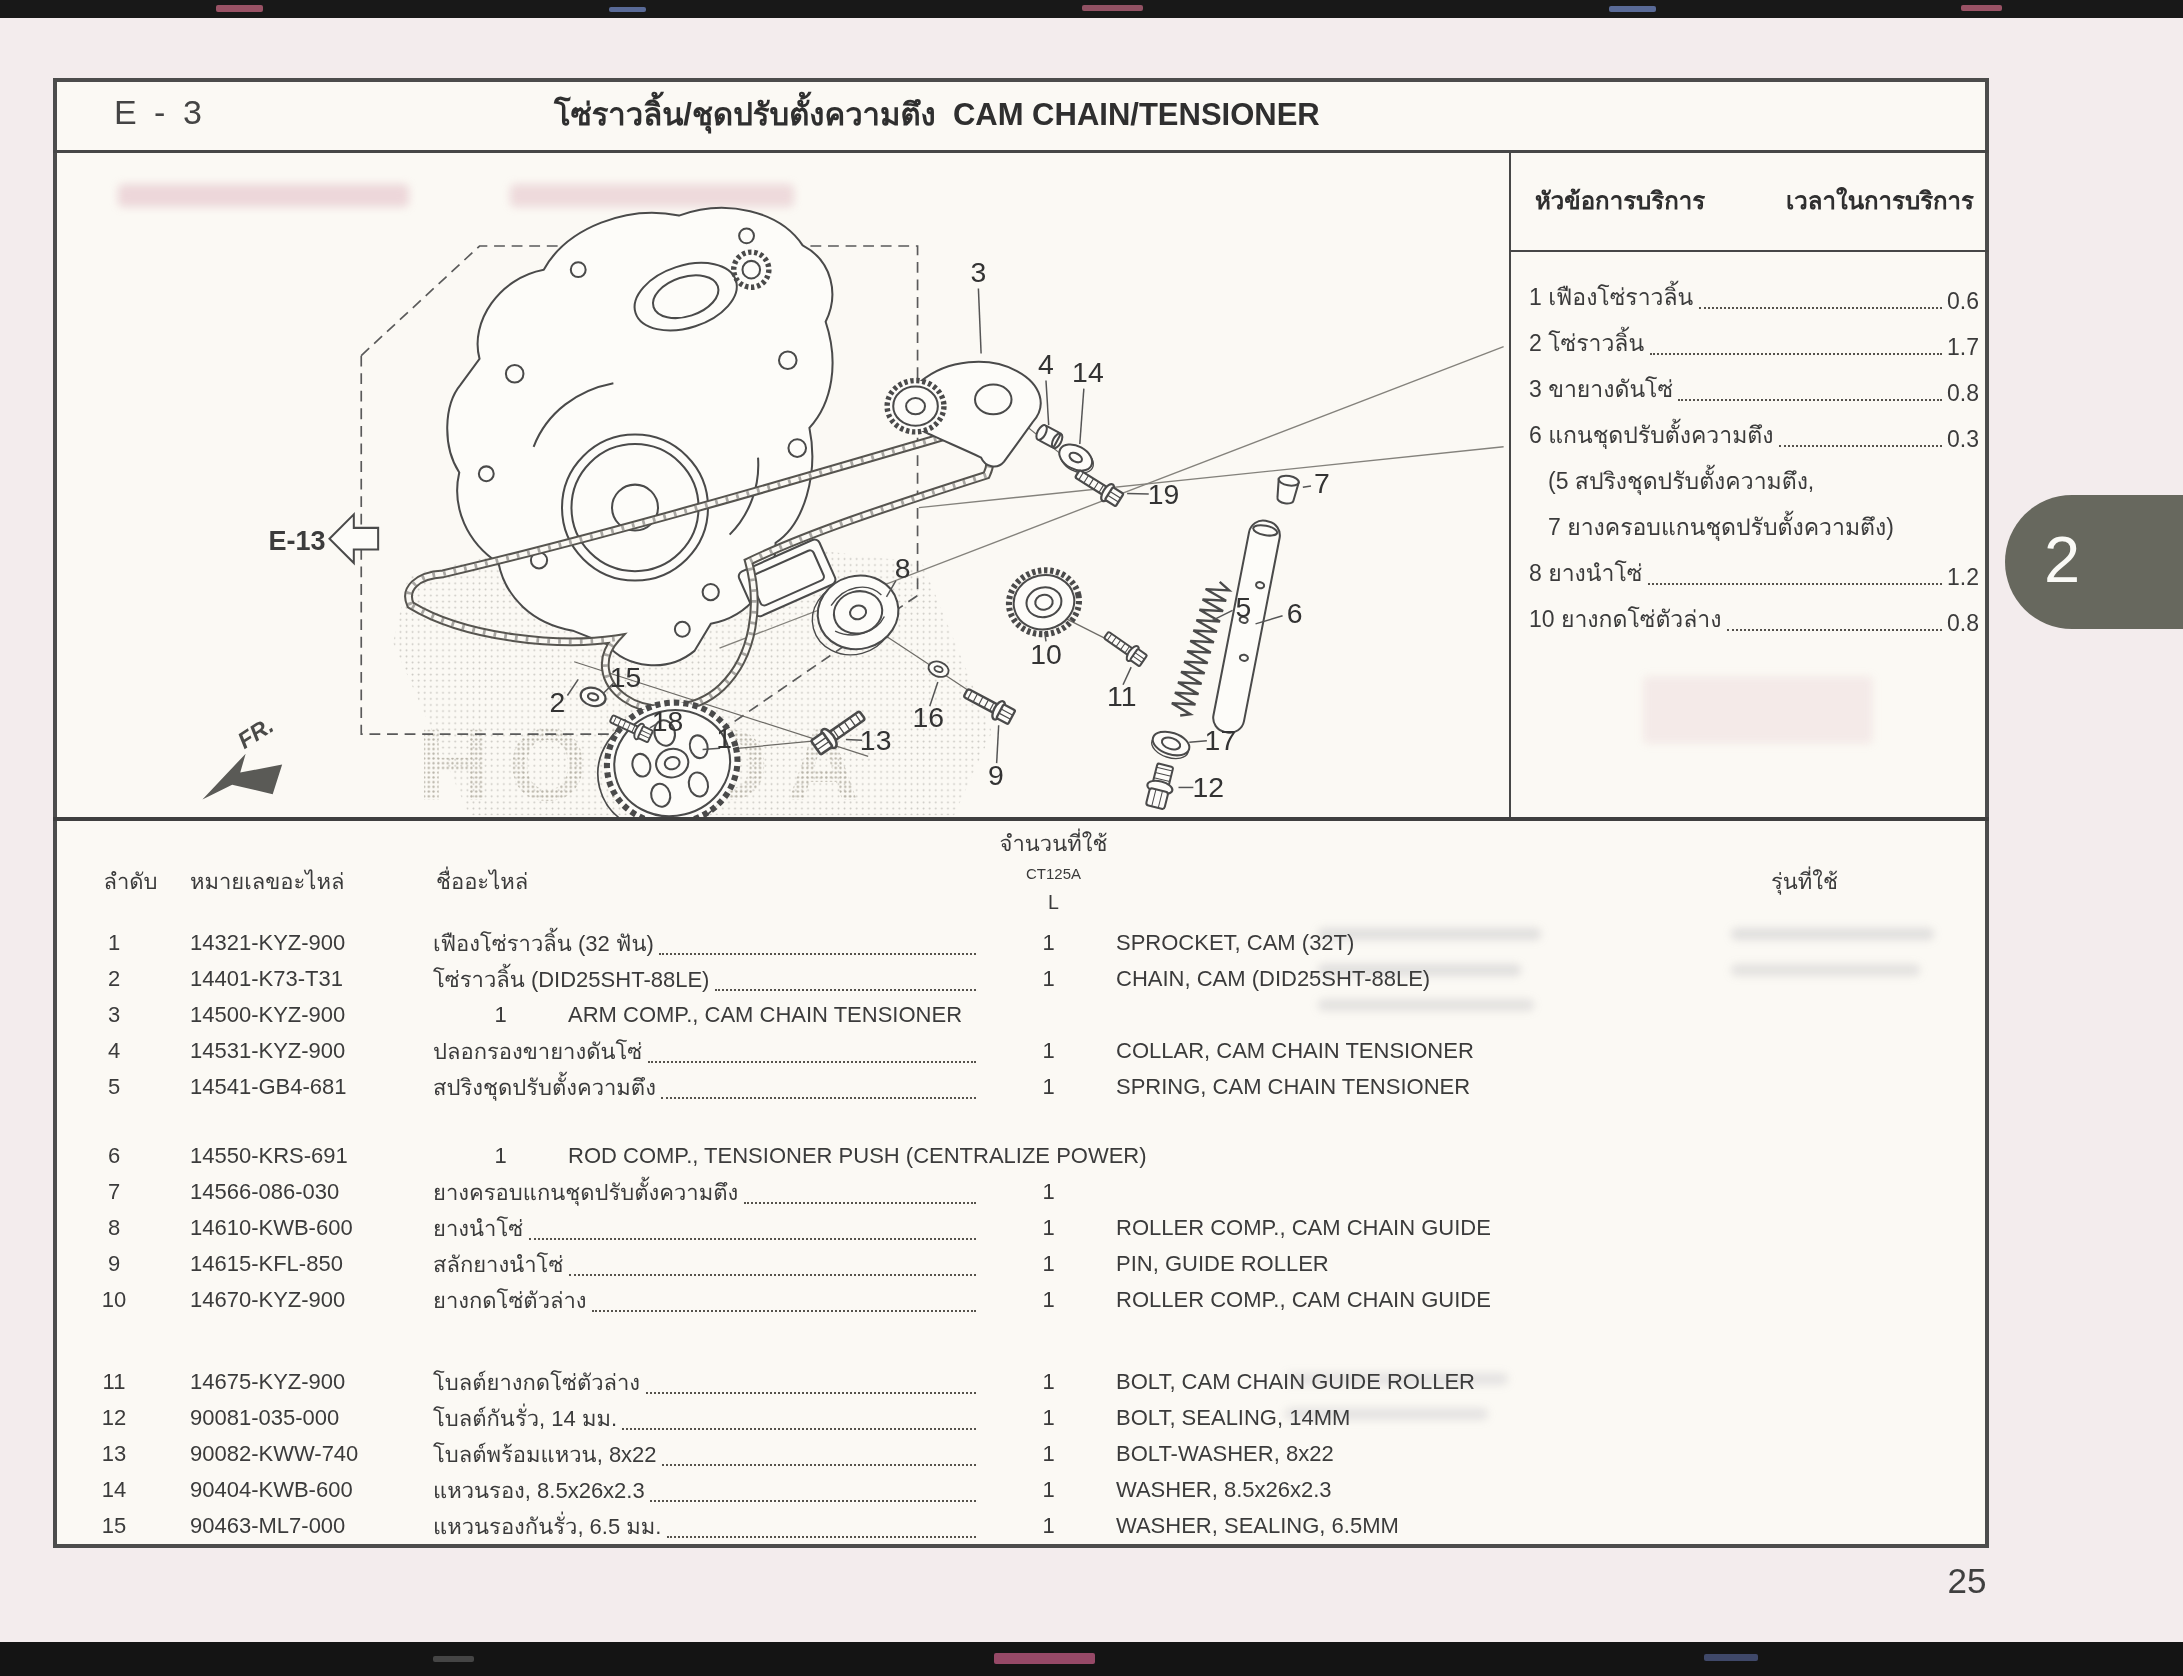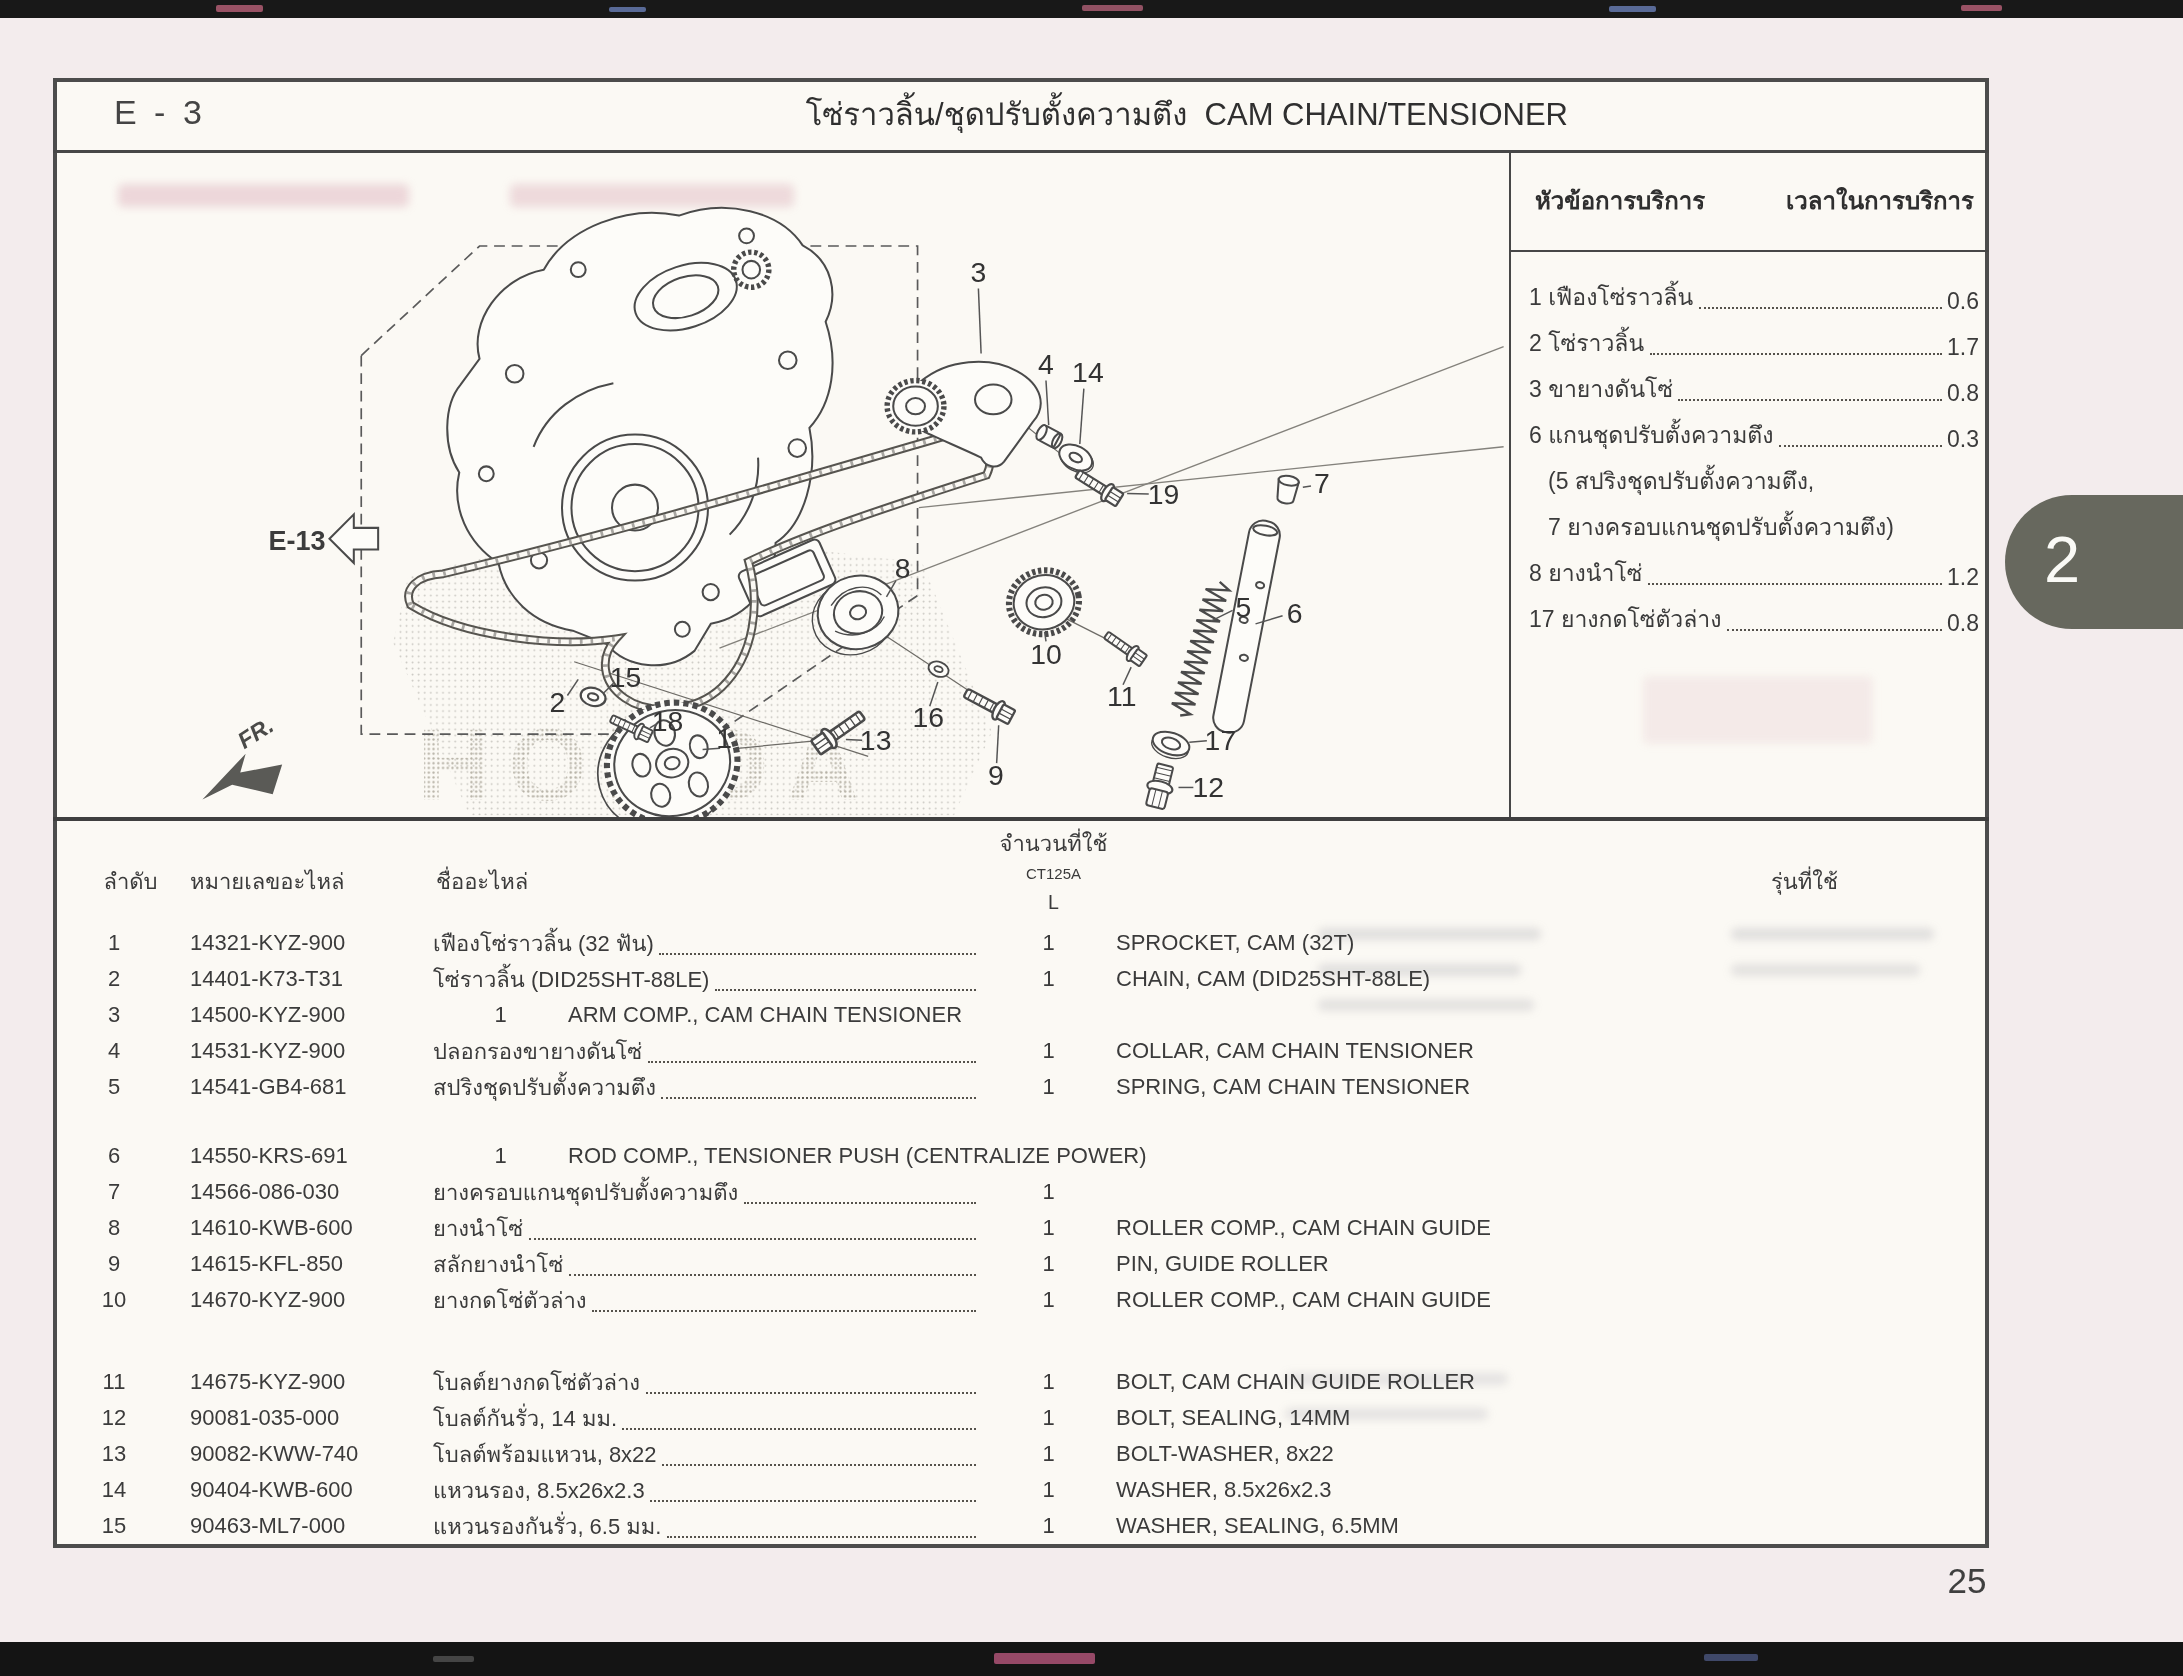--- a/index.html
+++ b/index.html
@@ -3,21 +3,21 @@
 <meta charset="utf-8">
 <style>
   html,body{margin:0;padding:0;}
   .page{position:relative;width:2183px;height:1676px;background:#f3eced;overflow:hidden;
         font-family:"Liberation Sans","DejaVu Sans",sans-serif;color:#3b3b3b;}
   .frame{position:absolute;left:53px;top:78px;width:1936px;height:1470px;
          border:4px solid #4c4c4c;background:#fbf9f4;box-sizing:border-box;}
   .abs{position:absolute;}
   
   .code{left:114px;top:93px;font-size:34px;letter-spacing:4px;color:#444;}
-  .title{left:554px;top:89px;width:1014px;text-align:right;font-size:31px;font-weight:normal;color:#2f2f2f;}
+  .title{left:554px;top:89px;width:1014px;text-align:left;font-size:31px;font-weight:bold;color:#2f2f2f;}
   .hline{left:53px;top:150px;width:1936px;height:2.7px;background:#474747;}
   
   .svc-vline{left:1509px;top:153px;width:2px;height:668px;background:#474747;}
   .svc-hline{left:1511px;top:250px;width:478px;height:2px;background:#474747;}
   .svc-head{left:1535px;top:181px;width:439px;display:flex;justify-content:space-between;
             font-size:24px;font-weight:bold;color:#2f2f2f;}
   .svc-items{left:1529px;top:269px;width:450px;}
   .svc-row{display:flex;align-items:flex-end;height:46px;font-size:23px;}
   .svc-label{white-space:nowrap;}
   .svc-row.paren{padding-left:19px;}
@@ -322,21 +322,21 @@
       </div>
       <div class="svc-row paren">
         <span class="svc-label">7 ยางครอบแกนชุดปรับตั้งความตึง)</span>
       </div>
       <div class="svc-row">
         <span class="svc-label">8 ยางนำโซ่</span>
         <span class="leader"></span>
         <span class="svc-time">1.2</span>
       </div>
       <div class="svc-row">
-        <span class="svc-label">17 ยางกดโซ่ตัวล่าง</span>
+        <span class="svc-label">10 ยางกดโซ่ตัวล่าง</span>
         <span class="leader"></span>
         <span class="svc-time">0.8</span>
       </div>
     </div>
 
   <div class="abs t-topline"></div>
   <div class="abs tbl">
     <span class="th" style="left:926px;top:4px;width:149px;text-align:center;">จำนวนที่ใช้</span>
     <span class="th" style="left:27px;top:42px;width:101px;text-align:center;">ลำดับ</span>
     <span class="th" style="left:137px;top:42px;">หมายเลขอะไหล่</span>

